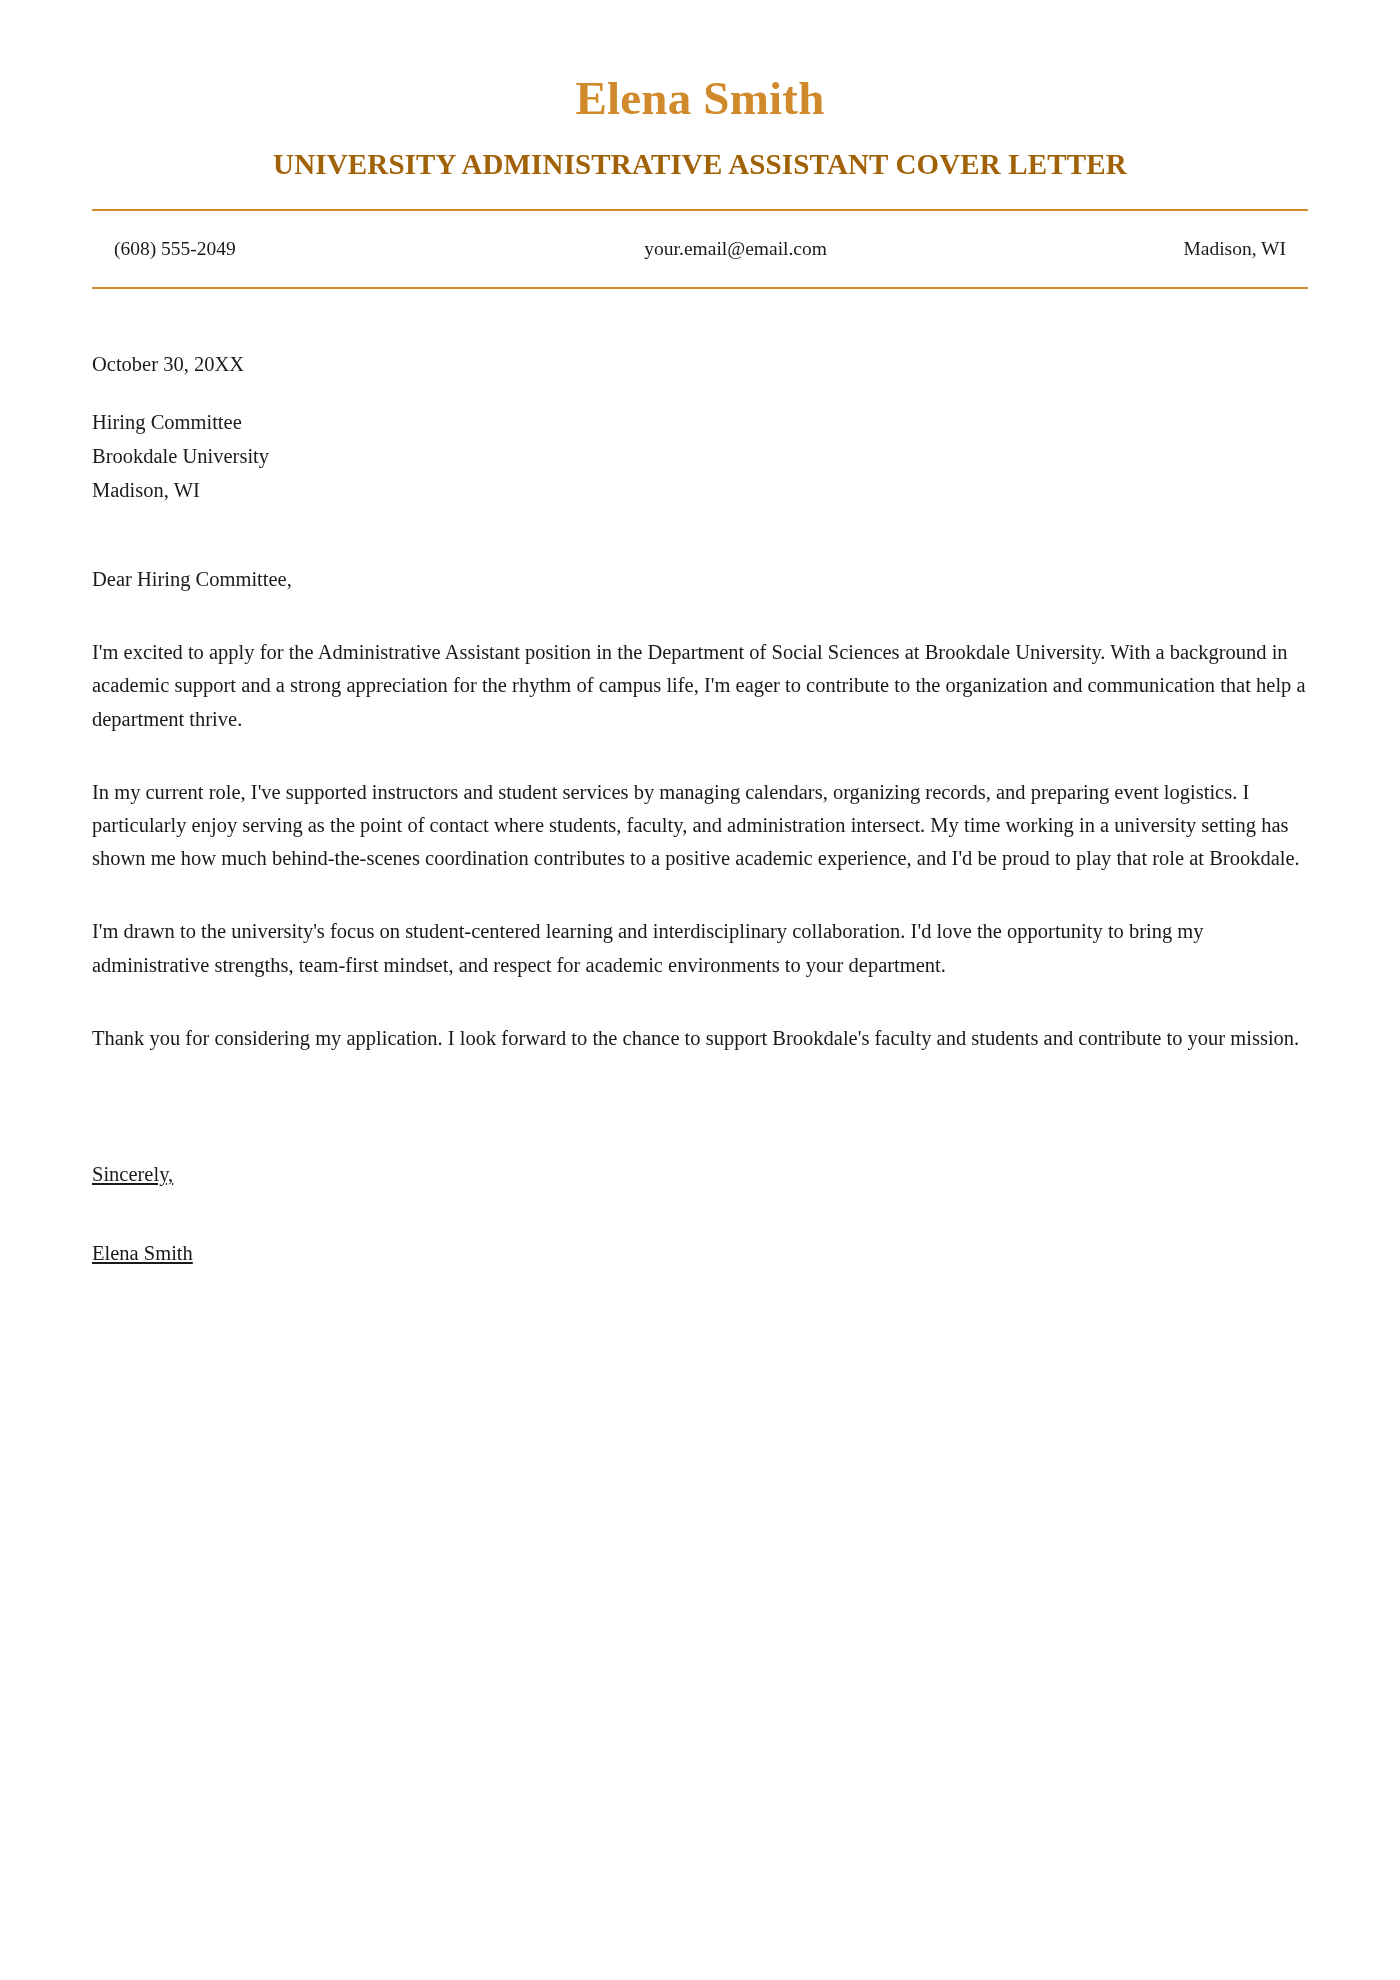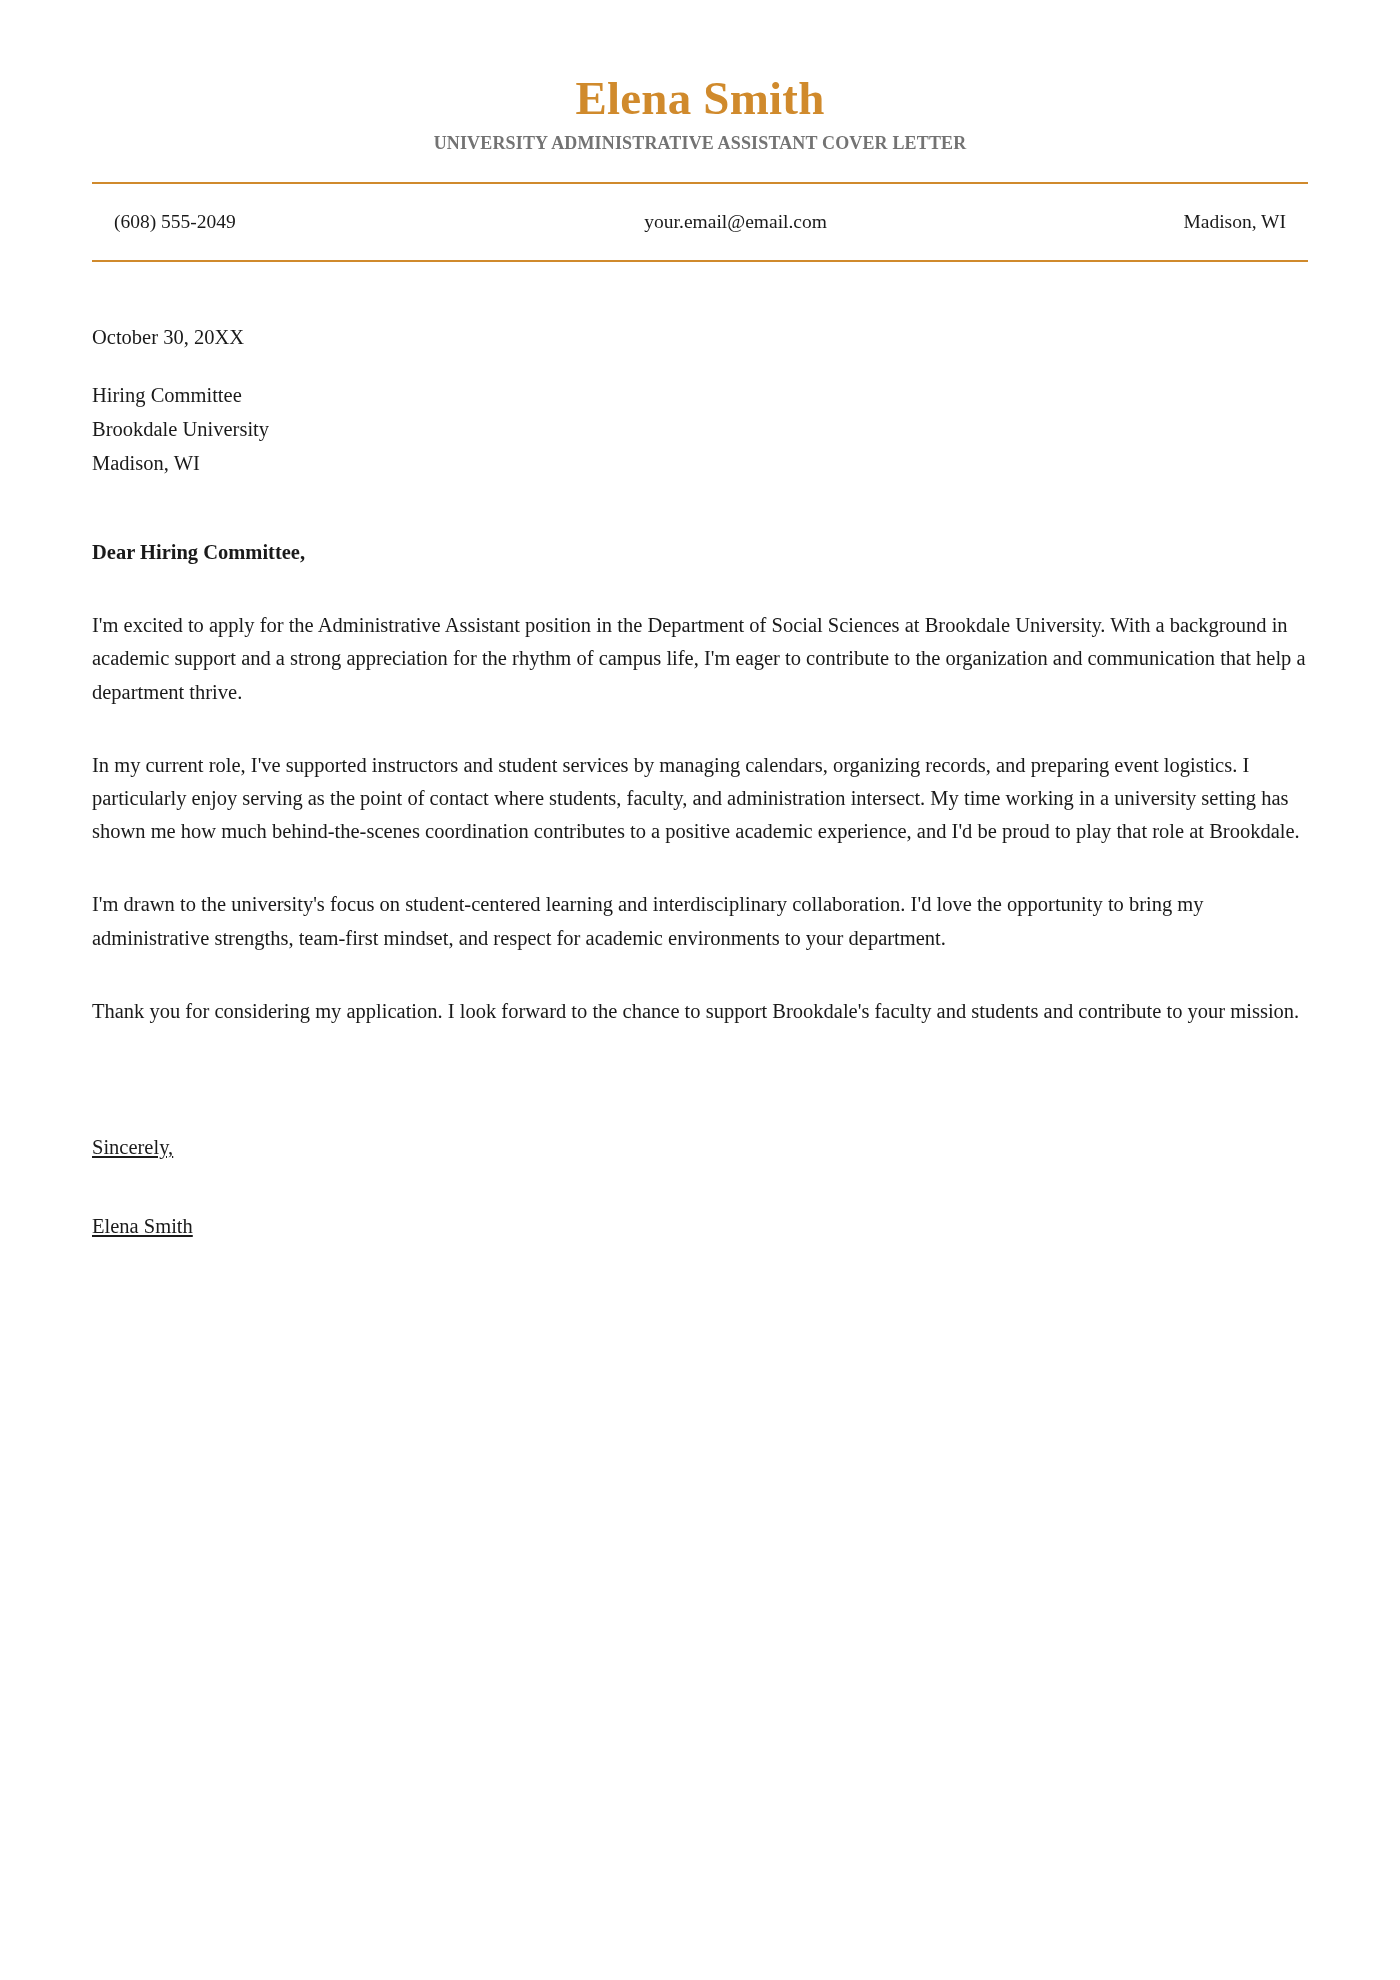--- a/index.html
+++ b/index.html
@@ -33,25 +33,25 @@
     text-align: center;
     font-size: 47px;
     font-weight: bold;
     color: #d08a2c;
     letter-spacing: 0.2px;
     line-height: 1.12;
   }
 
   .role-subtitle {
     text-align: center;
-    font-size: 18px;
+    font-size: 29px;
     font-weight: bold;
-    color: #737373;
+    color: #a16207;
     letter-spacing: 0.15px;
-    margin-top: 8px;
+    margin-top: 23px;
     text-transform: uppercase;
   }
 
   .rule {
     height: 2px;
     background: #d08a2c;
     margin-top: 28px;
   }
 
   .contact-bar {
@@ -92,21 +92,20 @@
 
   .recipient-line {
     font-size: 20.5px;
     line-height: 1.66;
   }
 
   .salutation {
     margin-top: 57px;
     font-size: 20.5px;
     line-height: 1.55;
-    font-weight: bold;
   }
 
   .paragraph {
     margin-top: 40px;
     font-size: 20.5px;
     line-height: 1.62;
     text-align: left;
   }
 
   .closing-block {

